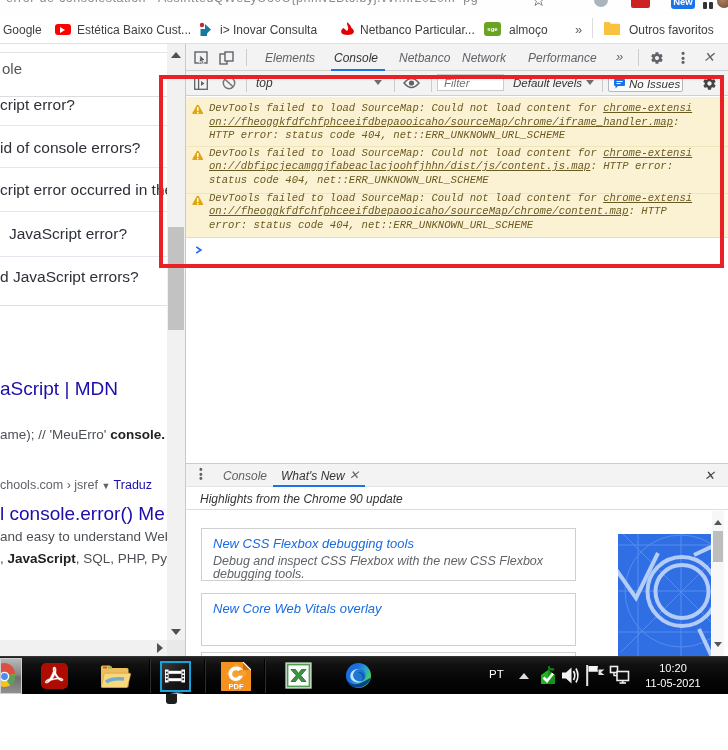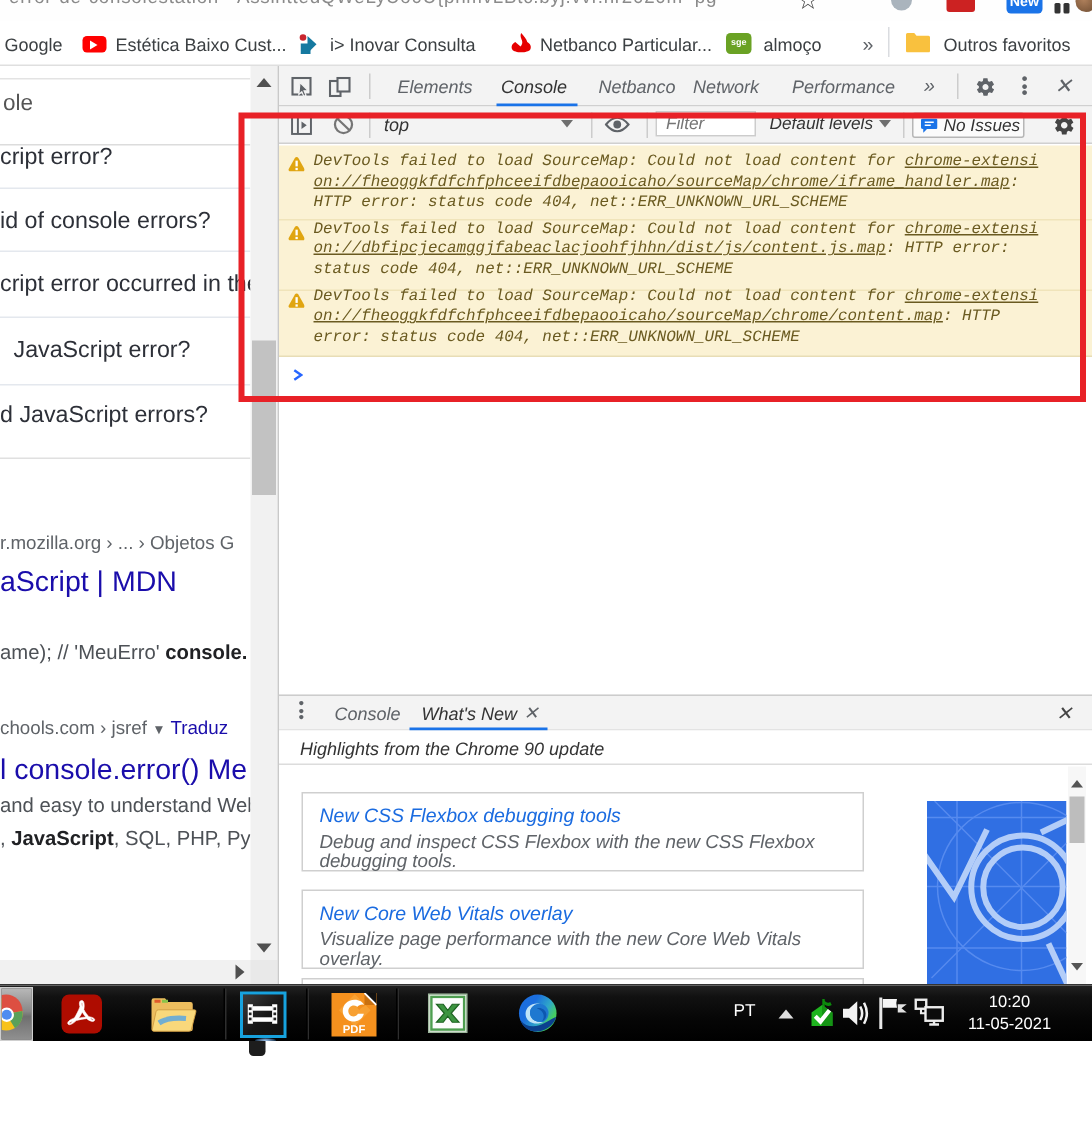--- a/index.html
+++ b/index.html
@@ -61,21 +61,20 @@
   <div class="ln" style="left:0;top:80.5px;width:167px;background:#e4e8ee;"></div>
   <div class="a" style="left:0;top:95px;font-size:15.5px;color:#2d3038;white-space:nowrap;">id of console errors?</div>
   <div class="ln" style="left:0;top:123px;width:167px;background:#e4e8ee;"></div>
   <div class="a" style="left:0;top:137px;font-size:15.5px;color:#2d3038;white-space:nowrap;">cript error occurred in the</div>
   <div class="ln" style="left:0;top:166.5px;width:167px;background:#e4e8ee;"></div>
   <div class="a" style="left:9px;top:180.5px;font-size:15.5px;color:#2d3038;white-space:nowrap;">JavaScript error?</div>
   <div class="ln" style="left:0;top:212px;width:167px;background:#e4e8ee;"></div>
   <div class="a" style="left:0;top:223.5px;font-size:15.5px;color:#2d3038;white-space:nowrap;">d JavaScript errors?</div>
   <div class="ln" style="left:0;top:261px;width:167px;background:#e0e0e0;"></div>
 
-  <div class="a" style="left:0;top:311px;font-size:12.5px;color:#5f6368;white-space:nowrap;">r.mozilla.org › ... › Objetos G</div>
   <div class="a" style="left:0;top:334px;font-size:19px;color:#1a0dab;white-space:nowrap;">aScript | MDN</div>
   <div class="a" style="left:0;top:383px;font-size:13.5px;color:#4d5156;white-space:nowrap;">ame); // 'MeuErro' <b style="color:#202124;">console.</b></div>
   <div class="a" style="left:0;top:433.5px;font-size:12.5px;color:#5f6368;white-space:nowrap;">chools.com › jsref <span style="font-size:9px;">▼</span> <span style="color:#1a0dab;">Traduz</span></div>
   <div class="a" style="left:0;top:459px;font-size:19px;color:#1a0dab;white-space:nowrap;">l console.error() Me</div>
   <div class="a" style="left:0;top:485px;font-size:13.5px;color:#4d5156;white-space:nowrap;">and easy to understand Web</div>
   <div class="a" style="left:0;top:507px;font-size:13.5px;color:#4d5156;white-space:nowrap;">, <b style="color:#202124;">JavaScript</b>, SQL, PHP, Py</div>
 </div>
 
 <div class="a" style="left:167px;top:44px;width:18px;height:596px;background:#f1f1f1;">
   <div class="a" style="left:4px;top:8px;width:0;height:0;border-left:5px solid transparent;border-right:5px solid transparent;border-bottom:6px solid #505050;"></div>
@@ -198,21 +197,20 @@
 
   <div class="a" style="left:0;top:466px;width:542px;height:146px;background:#fff;overflow:hidden;">
 
     <div class="a" style="left:15px;top:18px;width:375px;height:53px;border:1px solid #cfcfcf;box-sizing:border-box;">
       <span class="a" style="left:11px;top:7px;font-size:13px;color:#1a6be0;">New CSS Flexbox debugging tools</span>
       <div class="a" style="left:11px;top:26px;font-size:12.5px;color:#5f6368;line-height:12.5px;">Debug and inspect CSS Flexbox with the new CSS Flexbox<br>debugging tools.</div>
     </div>
 
     <div class="a" style="left:15px;top:83px;width:375px;height:53px;border:1px solid #cfcfcf;box-sizing:border-box;">
       <span class="a" style="left:11px;top:7px;font-size:13px;color:#1a6be0;">New Core Web Vitals overlay</span>
-      <div class="a" style="left:11px;top:26px;font-size:12.5px;color:#5f6368;line-height:12.5px;">Visualize page performance with the new Core Web Vitals<br>overlay.</div>
     </div>
     <div class="a" style="left:15px;top:142px;width:375px;height:10px;border:1px solid #cfcfcf;box-sizing:border-box;"></div>
 
     <svg class="a" style="left:432px;top:24px;" width="93" height="123" viewBox="0 0 93 123">
       <rect width="93" height="123" fill="#306fe3"></rect>
       <g stroke="#5b8ef0" stroke-width="1" fill="none" opacity="0.9">
         <line x1="20" y1="0" x2="20" y2="123"></line>
         <line x1="63" y1="0" x2="63" y2="123"></line>
         <line x1="0" y1="11" x2="93" y2="11"></line>
         <line x1="0" y1="57" x2="93" y2="57"></line>

